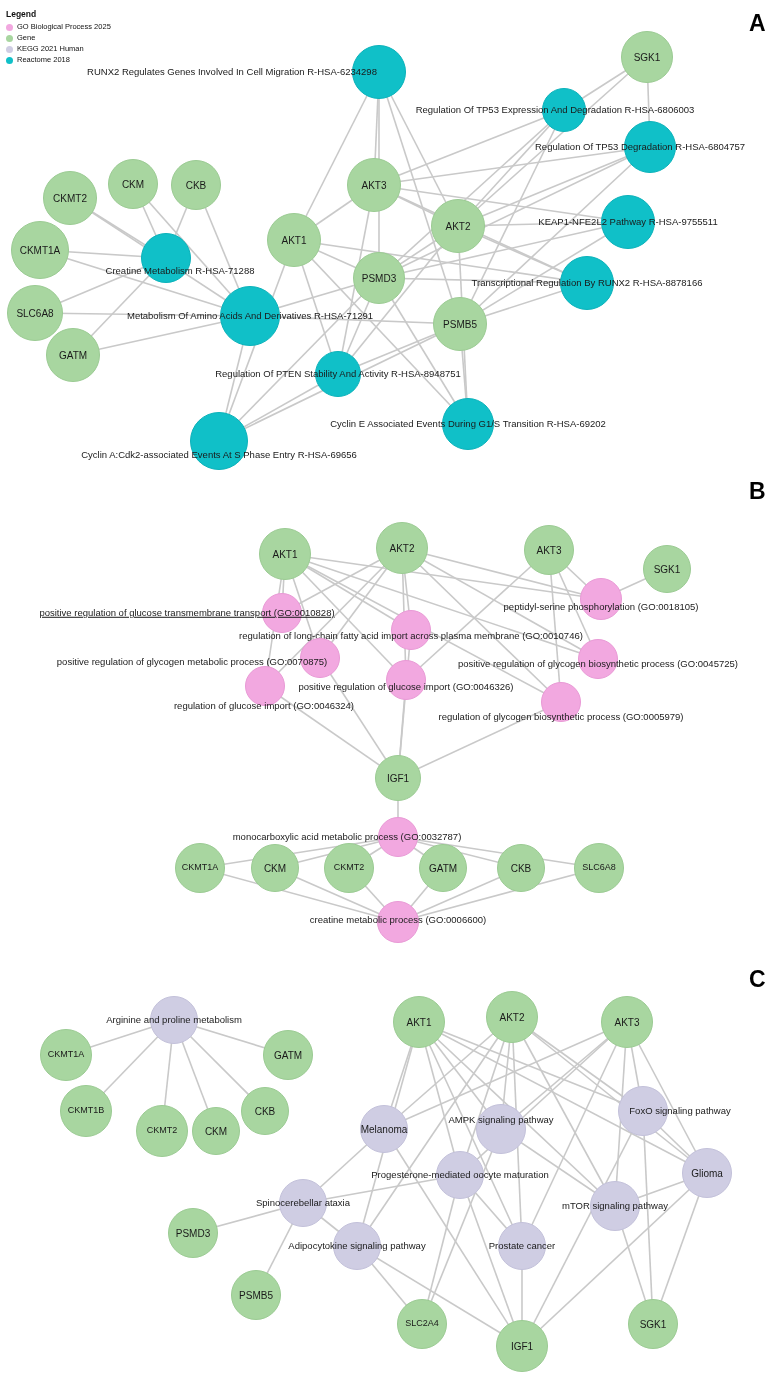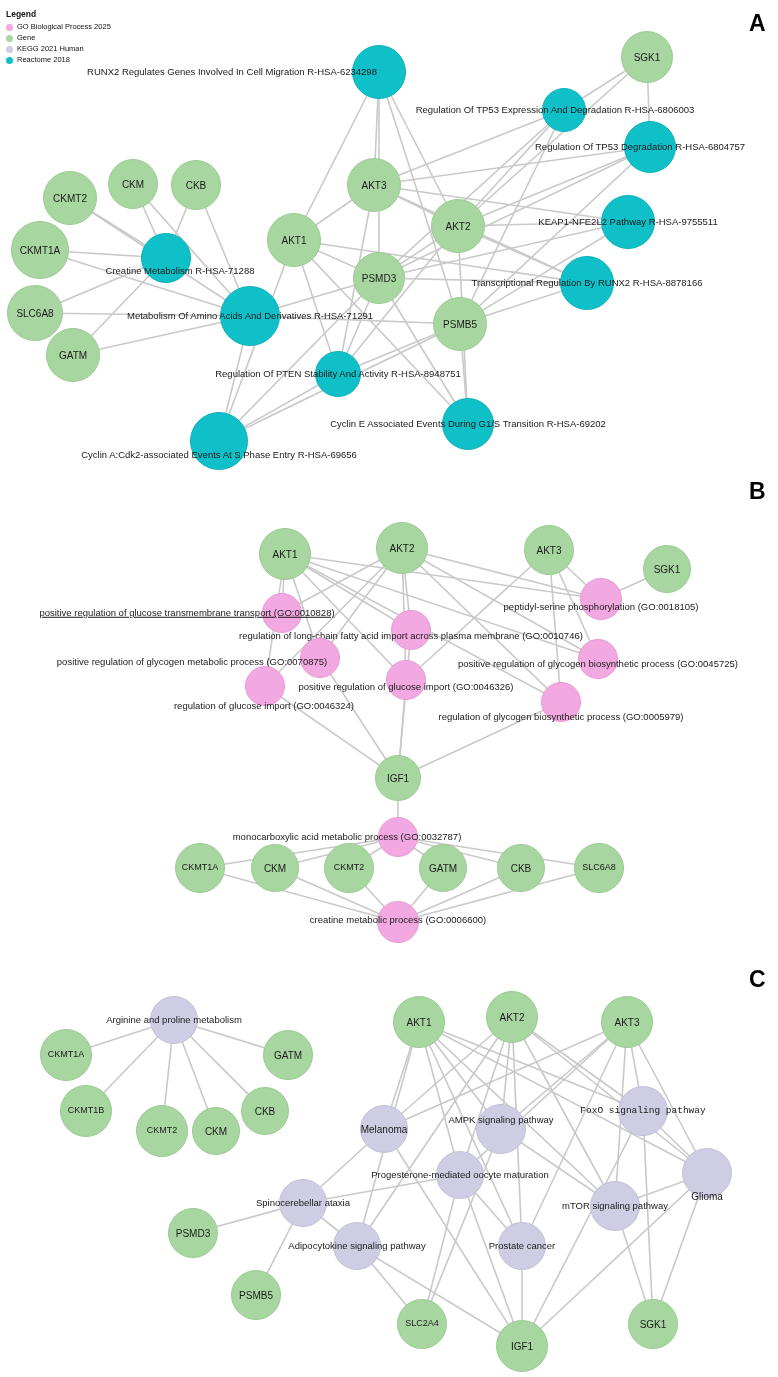--- a/index.html
+++ b/index.html
@@ -387,27 +387,27 @@
       <div class="node-label inner" style="left: 288px; top: 97px;">GATM</div>
       <div class="node gene" style="left: 86px; top: 153px; width: 52px; height: 52px;"></div>
       <div class="node-label inner tiny" style="left: 86px; top: 153px; text-align: right;">CKMT1B</div>
       <div class="node gene" style="left: 265px; top: 153px; width: 48px; height: 48px;"></div>
       <div class="node-label inner" style="left: 265px; top: 153px;">CKB</div>
       <div class="node gene" style="left: 162px; top: 173px; width: 52px; height: 52px;"></div>
       <div class="node-label inner tiny" style="left: 162px; top: 173px;">CKMT2</div>
       <div class="node gene" style="left: 216px; top: 173px; width: 48px; height: 48px;"></div>
       <div class="node-label inner" style="left: 216px; top: 173px;">CKM</div>
       <div class="node kegg" style="left: 643px; top: 153px; width: 50px; height: 50px;"></div>
-      <div class="node-label" style="left: 643px; top: 153px; font-family: Liberation Mono, monospace;">FoxO signaling pathway</div>
+      <div class="node-label" style="left: 680px; top: 153px;">FoxO signaling pathway</div>
       <div class="node kegg" style="left: 384px; top: 171px; width: 48px; height: 48px;"></div>
       <div class="node-label inner" style="left: 384px; top: 171px;">Melanoma</div>
       <div class="node kegg" style="left: 501px; top: 171px; width: 50px; height: 50px;"></div>
       <div class="node-label" style="left: 501px; top: 162px;">AMPK signaling pathway</div>
       <div class="node kegg" style="left: 707px; top: 215px; width: 50px; height: 50px;"></div>
-      <div class="node-label inner" style="left: 707px; top: 215px; margin-top: 23px;">Glioma</div>
+      <div class="node-label inner" style="left: 707px; top: 215px;">Glioma</div>
       <div class="node kegg" style="left: 460px; top: 217px; width: 48px; height: 48px;"></div>
       <div class="node-label" style="left: 460px; top: 217px;">Progesterone-mediated oocyte maturation</div>
       <div class="node kegg" style="left: 615px; top: 248px; width: 50px; height: 50px;"></div>
       <div class="node-label" style="left: 615px; top: 248px;">mTOR signaling pathway</div>
       <div class="node kegg" style="left: 303px; top: 245px; width: 48px; height: 48px;"></div>
       <div class="node-label" style="left: 303px; top: 245px;">Spinocerebellar ataxia</div>
       <div class="node gene" style="left: 193px; top: 275px; width: 50px; height: 50px;"></div>
       <div class="node-label inner" style="left: 193px; top: 275px;">PSMD3</div>
       <div class="node kegg" style="left: 357px; top: 288px; width: 48px; height: 48px;"></div>
       <div class="node-label" style="left: 357px; top: 288px;">Adipocytokine signaling pathway</div>

